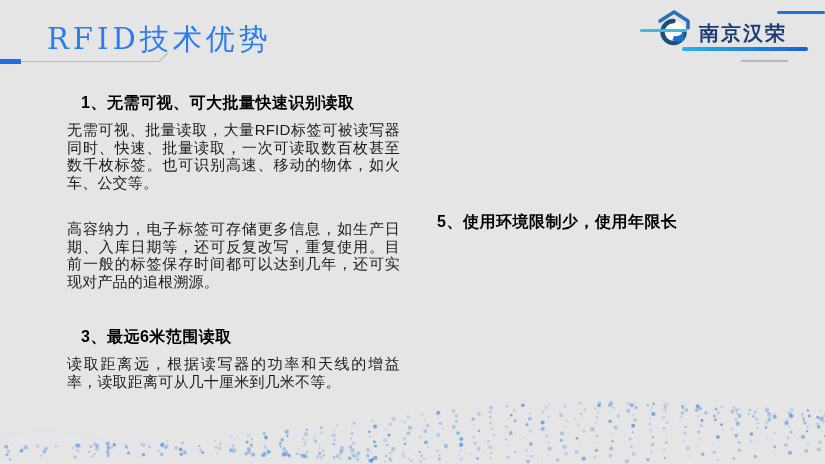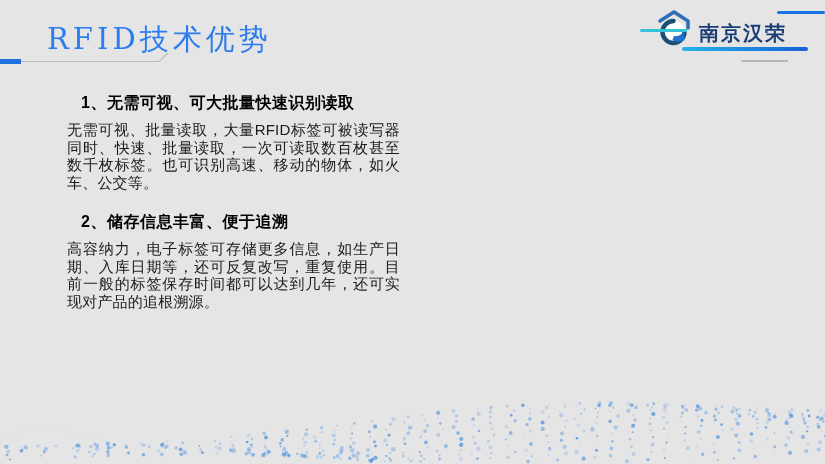--- a/index.html
+++ b/index.html
@@ -78,29 +78,31 @@
   <div class="brand-name">南京汉荣</div>
   <div class="topright-line"></div>
   <div class="brand-underline"></div>
   <div class="gray-line-right"></div>
 
   <section class="adv col-l row-1">
     <h3>1、无需可视、可大批量快速识别读取</h3>
     <p>无需可视、批量读取，大量RFID标签可被读写器同时、快速、批量读取，一次可读取数百枚甚至数千枚标签。也可识别高速、移动的物体，如火车、公交等。</p>
   </section>
   <section class="adv col-l row-2">
-    <h3>2、储存信息丰富、便于追溯</h3>
     <p>高容纳力，电子标签可存储更多信息，如生产日期、入库日期等，还可反复改写，重复使用。目前一般的标签保存时间都可以达到几年，还可实现对产品的追根溯源。</p>
   </section>
   <section class="adv col-l row-3">
+    <h3>3、最远6米范围读取</h3>
+    <p>读取距离远，根据读写器的功率和天线的增益率，读取距离可从几十厘米到几米不等。</p>
   </section>
 
   <section class="adv col-r row-1">
   </section>
   <section class="adv col-r row-2">
+    <h3>5、使用环境限制少，使用年限长</h3>
   </section>
 
   <svg id="dotwave" class="dot-wave" viewBox="0 0 825 90">
     <path d="M-5 64 C40 50 80 58 115 70" fill="none" stroke="#dde3ea" stroke-width="1"></path>
     <path d="M-5 74 C50 60 95 66 130 80" fill="none" stroke="#e4e9ef" stroke-width="1"></path>
   <circle cx="10.1" cy="85.4" r="0.9" fill="#4e8fdd" fill-opacity="0.75"></circle>
       <circle cx="75.2" cy="82.9" r="1.5" fill="#4e8fdd" fill-opacity="0.44"></circle>
       <circle cx="92.6" cy="82.3" r="1.1" fill="#8ab4e8" fill-opacity="0.69"></circle>
       <circle cx="108.1" cy="81.7" r="1.7" fill="#4e8fdd" fill-opacity="0.40"></circle>
       <circle cx="143.5" cy="80.7" r="1.8" fill="#4e8fdd" fill-opacity="0.64"></circle>

